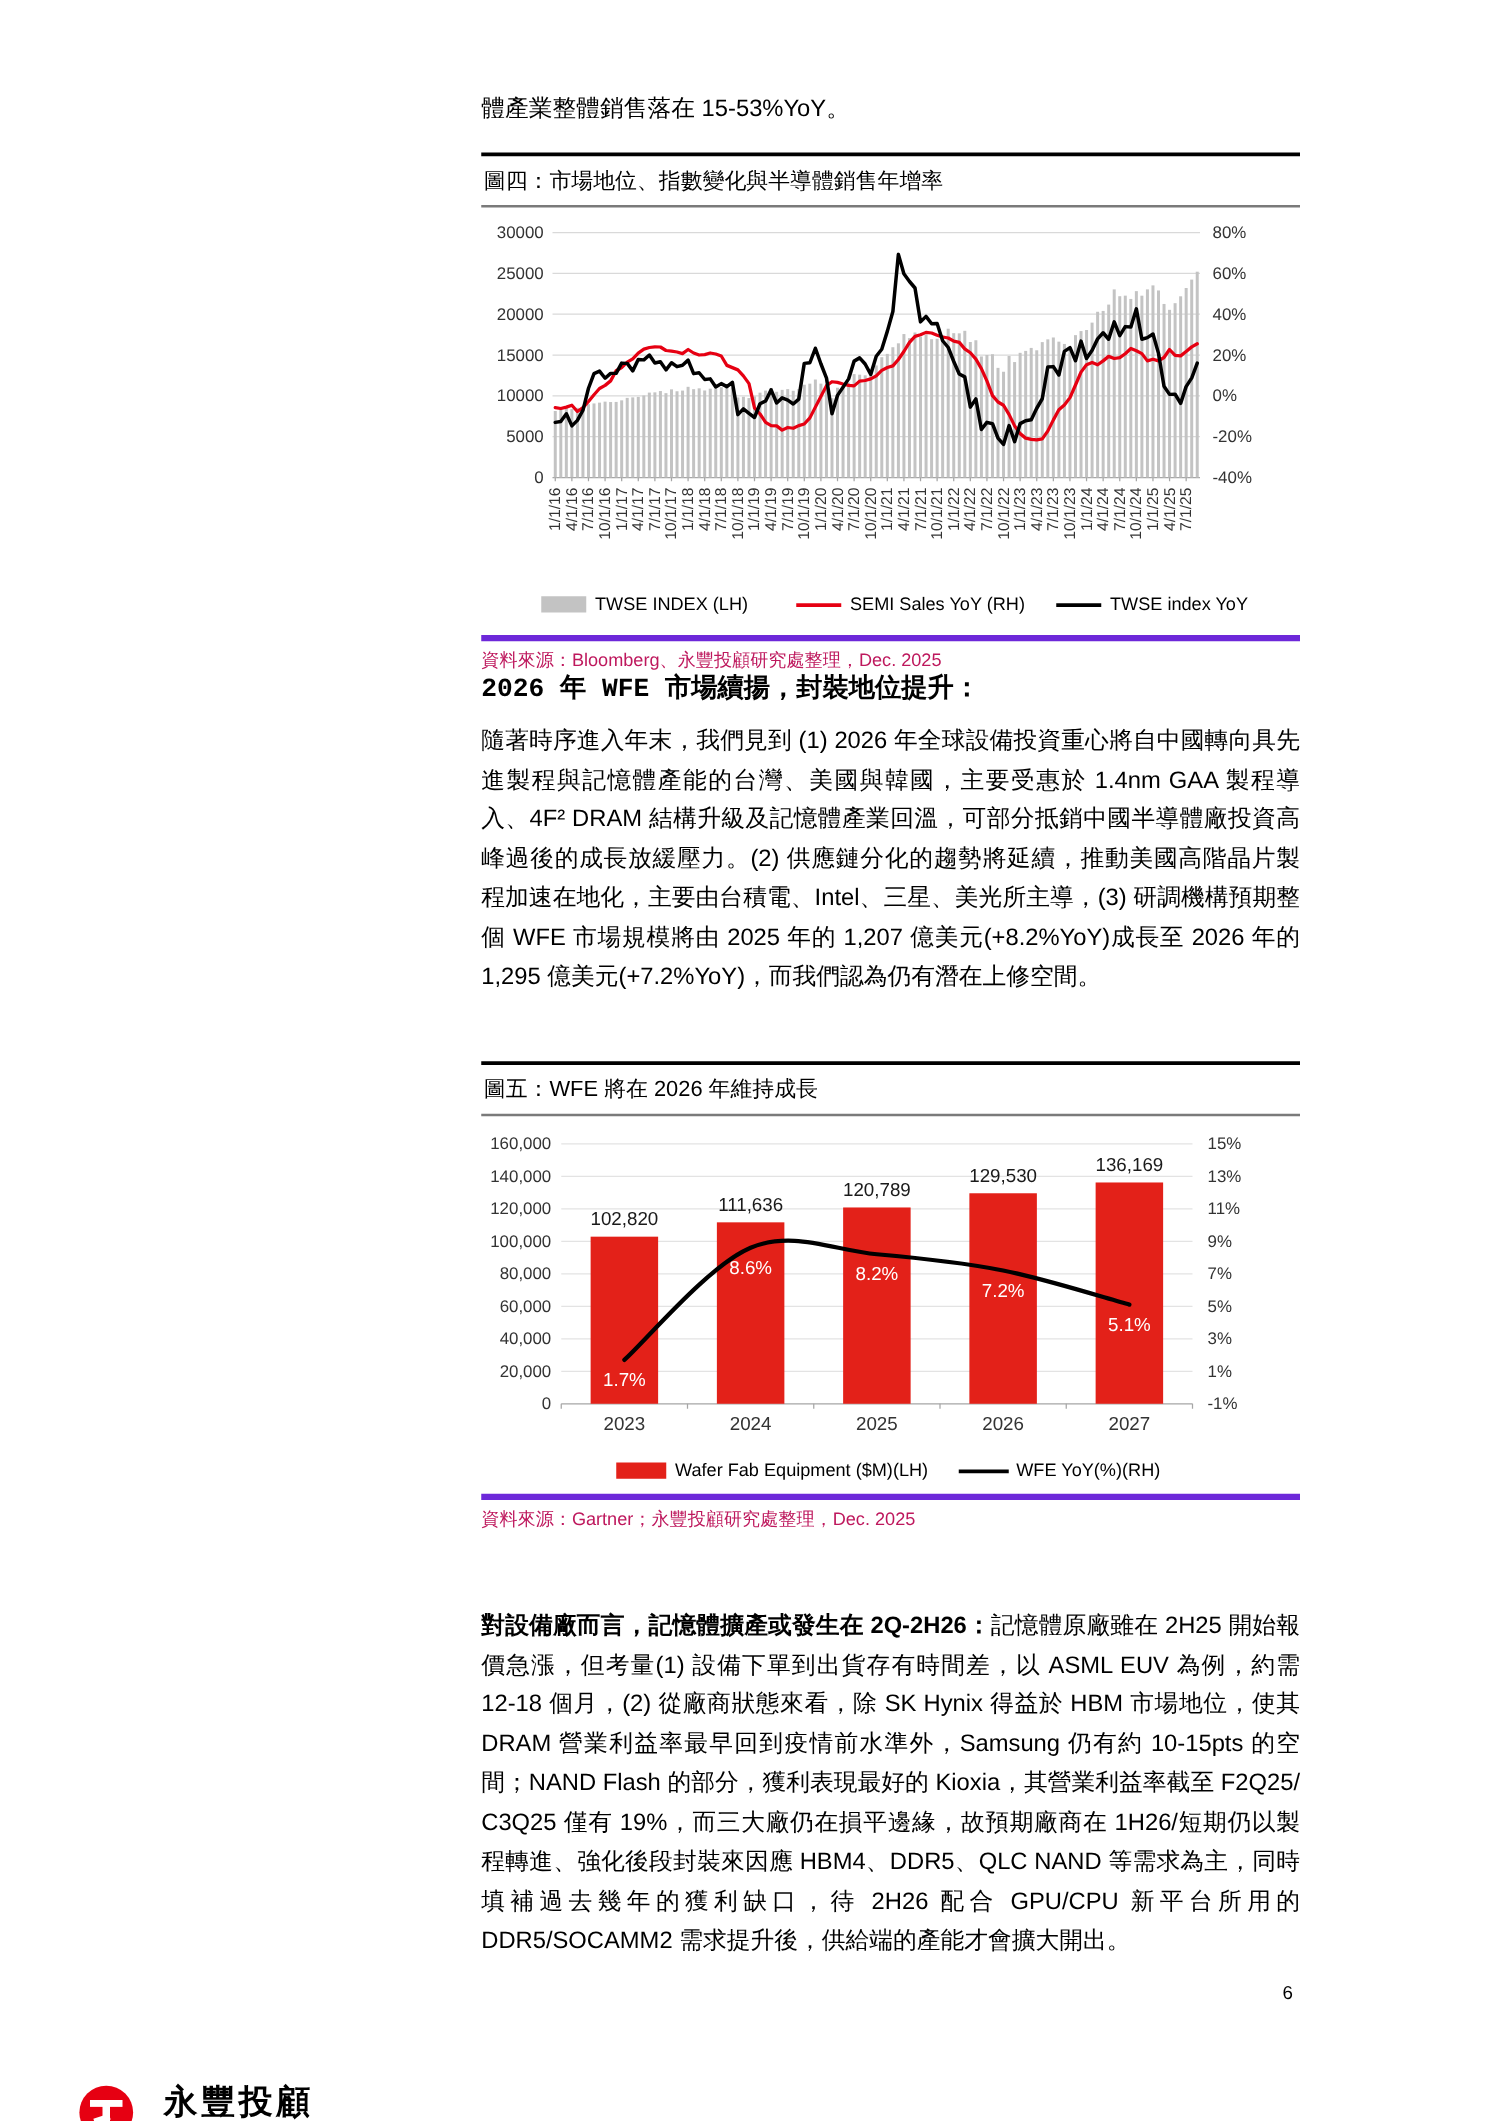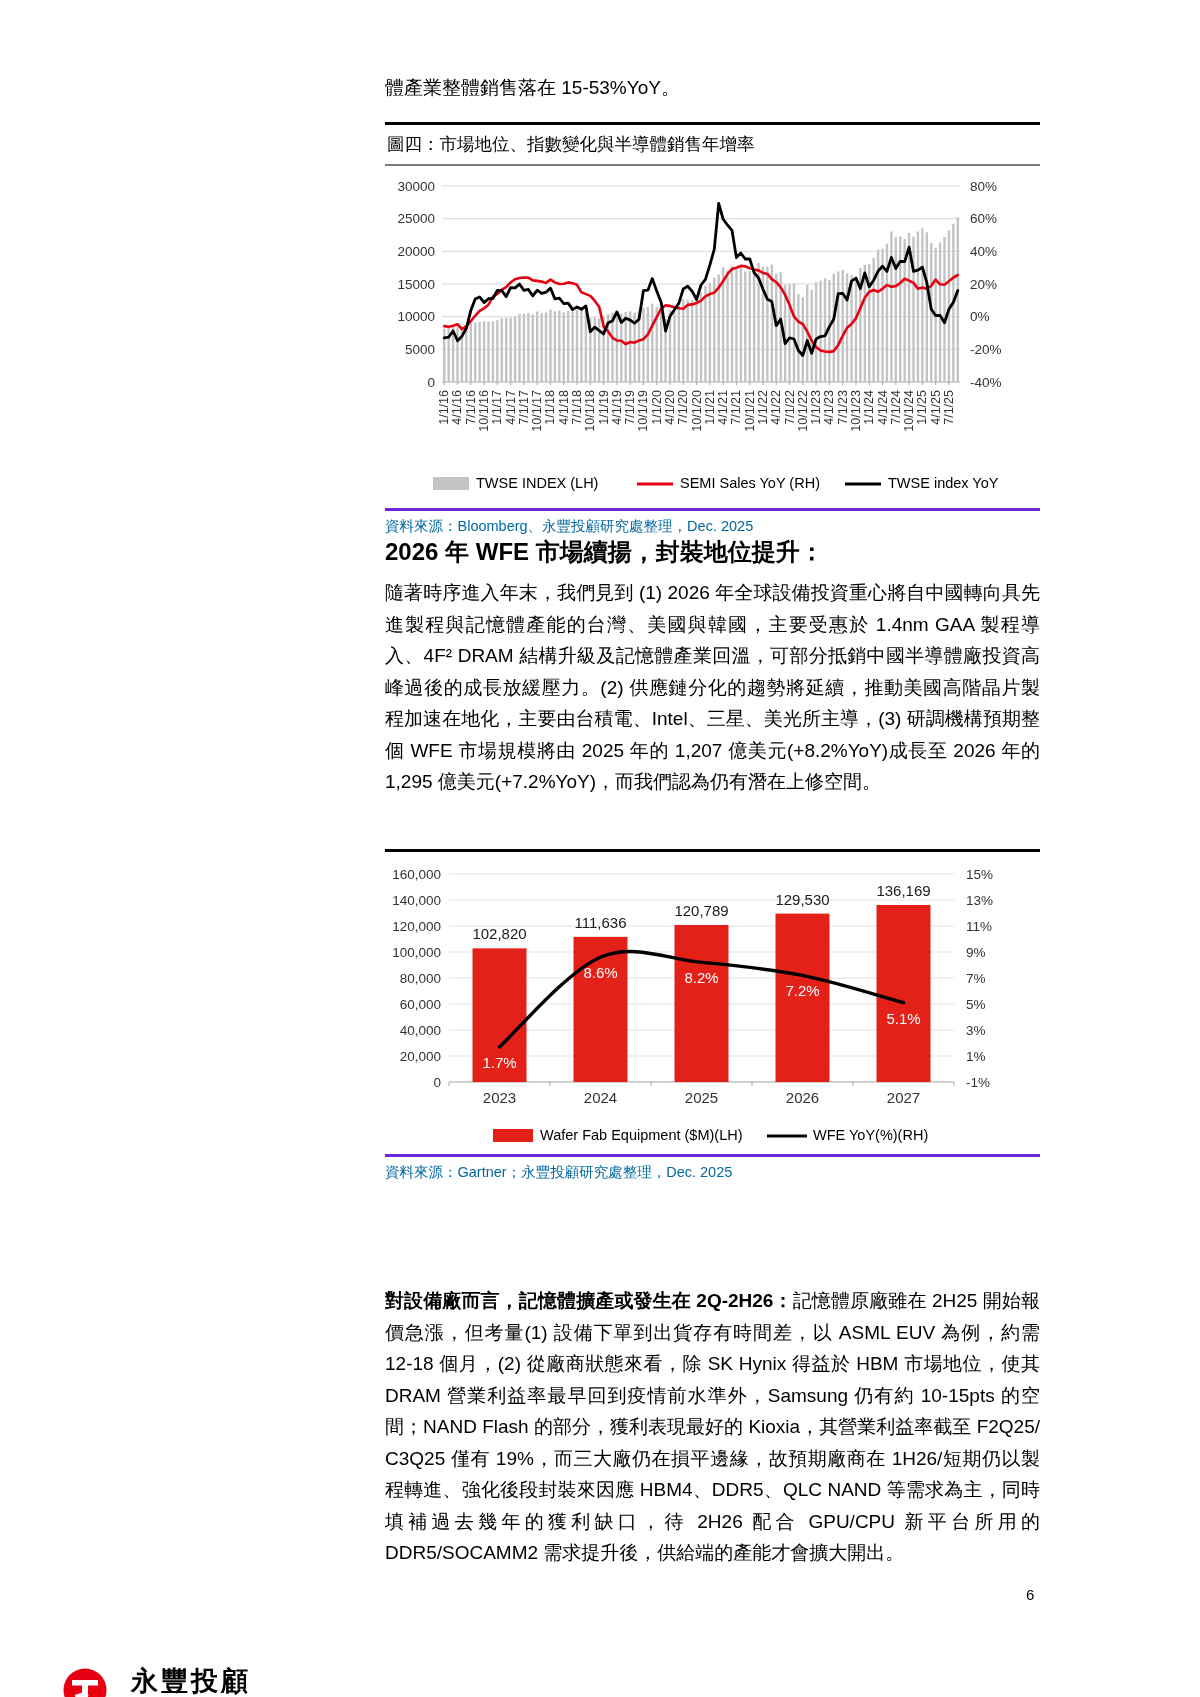--- a/index.html
+++ b/index.html
@@ -3,22 +3,22 @@
 <meta charset="utf-8">
 <style>
   html,body{margin:0;padding:0;background:#ffffff;}
   body{width:1200px;height:1697px;position:relative;font-family:"Liberation Sans",sans-serif;color:#000;}
   .abs{position:absolute;}
   .col{left:385px;width:655px;}
   .body-text{font-size:19px;line-height:31.5px;text-align:justify;margin:0;}
   .bold{font-weight:700;}
   .fig-box{border-top:3px solid #000;}
   .fig-title{font-size:17.5px;padding:7px 2px 8px 2px;border-bottom:2px solid #7a7a7a;}
-  .fig-src{font-size:14.5px;color:#0369a1;border-top:3px solid #6d28d9;padding-top:6px;}
-  .heading{font-size:24px;font-weight:700;margin:0;}
+  .fig-src{font-size:14.5px;color:#be185d;border-top:5px solid #6d28d9;padding-top:6px;}
+  .heading{font-size:21px;font-weight:700;margin:0;font-family:Liberation Mono, monospace;}
   svg{display:block;font-family:"Liberation Sans",sans-serif;}
   .footer-brand{left:62px;top:1666px;display:flex;align-items:center;gap:23px;}
   .brand-zh{font-size:27px;font-weight:700;letter-spacing:3px;line-height:30px;}
   .brand-en{font-size:13px;font-weight:700;letter-spacing:0.2px;margin-top:3px;}
   .page-num{left:1026px;top:1586px;font-size:15px;}
 </style>
 </head>
 <body>
 
 <p class="abs col body-text" style="top:72px;">體產業整體銷售落在 15-53%YoY。</p>
@@ -253,20 +253,21 @@
         <text x="503" y="322" font-size="14.5" fill="#000">TWSE index YoY</text>
       </svg>
   </div>
   <div class="fig-src">資料來源：Bloomberg、永豐投顧研究處整理，Dec. 2025</div>
 </div>
 
 <p class="abs col heading" style="top:536px;">2026 年 WFE 市場續揚，封裝地位提升：</p>
 <p class="abs col body-text" style="top:577px;">隨著時序進入年末，我們見到 (1) 2026 年全球設備投資重心將自中國轉向具先進製程與記憶體產能的台灣、美國與韓國，主要受惠於 1.4nm GAA 製程導入、4F² DRAM 結構升級及記憶體產業回溫，可部分抵銷中國半導體廠投資高峰過後的成長放緩壓力。(2) 供應鏈分化的趨勢將延續，推動美國高階晶片製程加速在地化，主要由台積電、Intel、三星、美光所主導，(3) 研調機構預期整個 WFE 市場規模將由 2025 年的 1,207 億美元(+8.2%YoY)成長至 2026 年的 1,295 億美元(+7.2%YoY)，而我們認為仍有潛在上修空間。</p>
 
 <div class="abs col fig-box" style="top:849px;">
+  <div class="fig-title">圖五：WFE 將在 2026 年維持成長</div>
   <div>
     <svg id="chart2-svg" width="655" height="302" viewBox="0 0 655 302">
         <line x1="64" y1="230" x2="569" y2="230" stroke="#a6a6a6" stroke-width="1"></line>
         <text x="56" y="234.5" text-anchor="end" font-size="13.5" fill="#333">0</text>
         <line x1="64" y1="204" x2="569" y2="204" stroke="#e3e3e3" stroke-width="1"></line>
         <text x="56" y="208.5" text-anchor="end" font-size="13.5" fill="#333">20,000</text>
         <line x1="64" y1="178" x2="569" y2="178" stroke="#e3e3e3" stroke-width="1"></line>
         <text x="56" y="182.5" text-anchor="end" font-size="13.5" fill="#333">40,000</text>
         <line x1="64" y1="152" x2="569" y2="152" stroke="#e3e3e3" stroke-width="1"></line>
         <text x="56" y="156.5" text-anchor="end" font-size="13.5" fill="#333">60,000</text>

